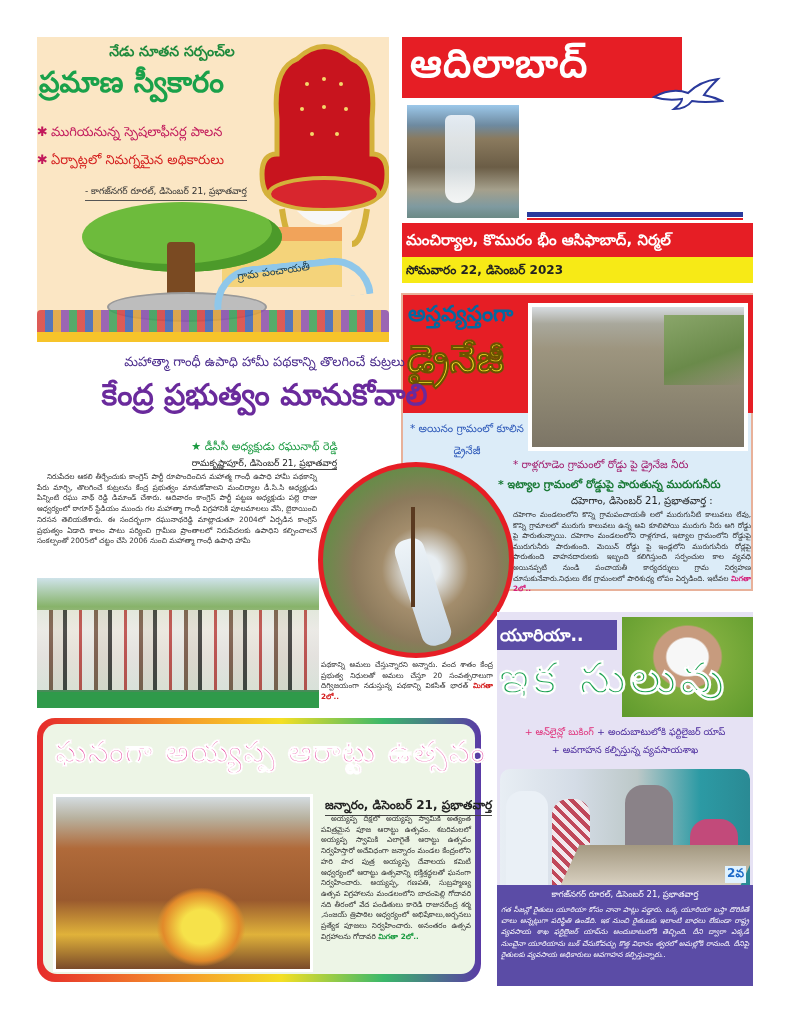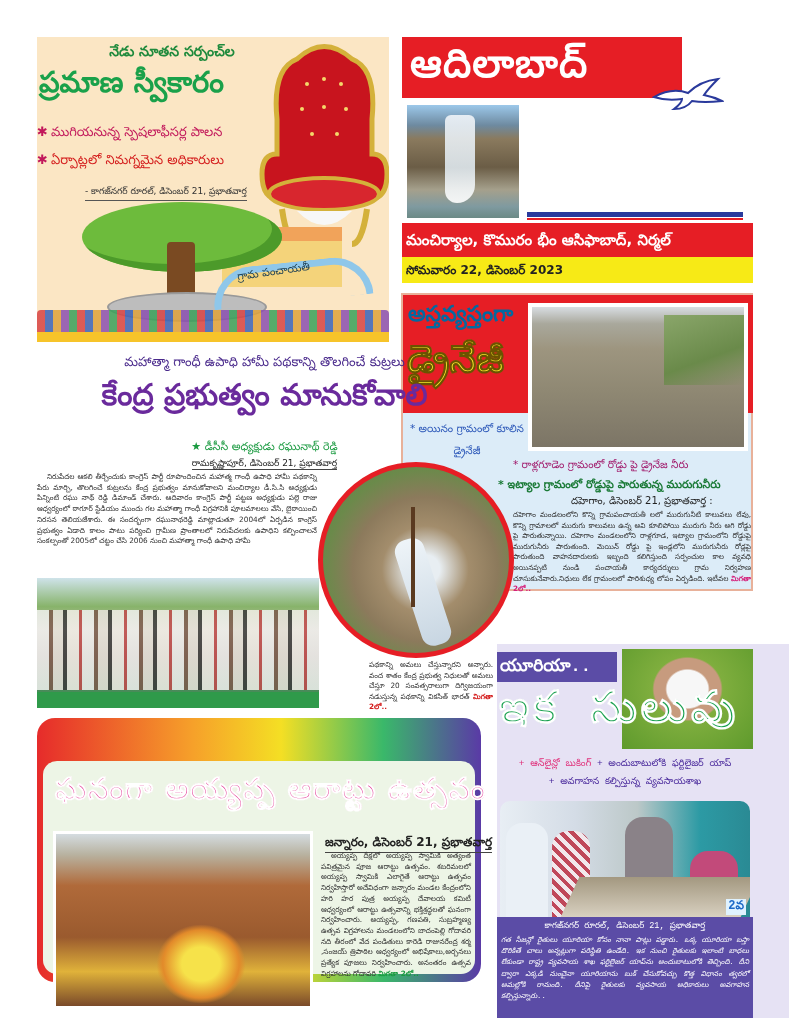--- a/index.html
+++ b/index.html
@@ -1,19 +1,19 @@
 <!DOCTYPE html>
 <html><head>
 <meta charset="utf-8">
 <style>
   * { box-sizing: border-box; margin: 0; padding: 0; }
   html, body { width: 791px; height: 1024px; background: #ffffff; overflow: hidden; }
   body { position: relative; font-family: "DejaVu Sans", sans-serif; color: #222; }
 
-  .abs { position: absolute; padding-left: 48px; }
+  .abs { position: absolute; }
 
   
   #oath { left: 37px; top: 37px; width: 352px; height: 305px; background: #fbe6c4; overflow: hidden; }
   #oath .kicker { position: absolute; left: 40px; top: 6px; width: 190px; text-align: center; color: #1e8a3c; font-size: 14px; font-weight: bold; }
   #oath .headline { position: absolute; left: 2px; top: 28px; width: 240px; color: #1aa14a; font-size: 29px; font-weight: bold; letter-spacing: 0px; white-space: nowrap; }
   #oath .bullet { position: absolute; left: 0; font-size: 13px; color: #c2185b; white-space: nowrap; }
   #oath .bullet.b1 { top: 87px; }
   #oath .bullet.b2 { top: 115px; color: #d41c1c; }
   #oath .bullet .star { color: #c2185b; margin-right: 3px; }
   #oath .dateline { position: absolute; left: 48px; top: 149px; font-size: 9px; color: #333; border-bottom: 1px solid #555; padding-bottom: 2px; white-space: nowrap; }
@@ -74,42 +74,42 @@
 
   
   #rally-photo { left: 37px; top: 578px; width: 282px; height: 130px; background: linear-gradient(180deg, #cfe3ea 0%, #87b36a 22%, #c8c0b0 40%, #9a8a7e 60%, #4a8a5a 86%, #3a9a4a 100%); overflow: hidden; }
   #rally-photo .people { position: absolute; left: 0; top: 32px; width: 100%; height: 80px; background: repeating-linear-gradient(90deg, #f1f1ef 0 12px, #7a5a4a 12px 16px, #e8e4dc 16px 26px, #3a3a3a 26px 30px, #f2efe8 30px 42px, #c04a4a 42px 45px); opacity: .85; }
   #rally-photo .mat { position: absolute; left: 0; bottom: 0; width: 100%; height: 16px; background: #2f9a4a; }
 
   #central-cont { left: 321px; top: 660px; width: 172px; font-size: 7.3px; line-height: 10.6px; color: #333; text-align: justify; }
   #central-cont .more { color: #d41c1c; font-weight: bold; }
 
   
-  #urea { left: 497px; top: 644px; width: 292px; height: 374px; background: #e6e2f4; font-family: Liberation Mono, monospace; }
+  #urea { left: 497px; top: 612px; width: 256px; height: 374px; background: #e6e2f4; }
   #urea .label { position: absolute; left: 0; top: 8px; width: 120px; height: 30px; background: #5b4ca6; color: #fff; font-size: 17px; font-weight: bold; line-height: 30px; padding-left: 3px; white-space: nowrap; }
   #urea .hand { position: absolute; left: 125px; top: 5px; width: 131px; height: 100px; background: radial-gradient(ellipse at 50% 40%, #f7f7f7 0 22%, #c79b7e 24% 36%, #7fae3e 38%, #5e9a2c 100%); }
   #urea .headline { position: absolute; left: 2px; top: 40px; font-size: 44px; font-weight: bold; color: #1aa150; -webkit-text-stroke: 1px #fff; white-space: nowrap; letter-spacing: 4px; }
   #urea .b1 { position: absolute; left: 0; top: 114px; width: 256px; text-align: center; font-size: 9.5px; white-space: nowrap; }
   #urea .b1 .pink { color: #e0307a; }
   #urea .b1 .purple { color: #4a2a9c; }
   #urea .b2 { position: absolute; left: 0; top: 132px; width: 256px; text-align: center; font-size: 9.5px; color: #4a2a9c; }
   #urea .photo { position: absolute; left: 3px; top: 157px; width: 250px; height: 116px; background: linear-gradient(90deg, #e8eef4 0%, #d4dce6 30%, #bcc8c8 55%, #2c9aa4 80%, #2a8a94 100%); border-radius: 10px 10px 0 0; overflow: hidden; }
   #urea .photo .counter { position: absolute; left: 70px; bottom: 0; width: 180px; height: 40px; background: linear-gradient(180deg, #a39880, #d8d0c0); transform: skewX(-25deg); }
   #urea .photo .p1 { position: absolute; left: 6px; top: 22px; width: 42px; height: 94px; background: #eaf0f6; border-radius: 16px 16px 0 0; }
   #urea .photo .p2 { position: absolute; left: 52px; top: 30px; width: 38px; height: 86px; background: repeating-linear-gradient(45deg, #c0485a 0 4px, #f2e8ec 4px 8px); border-radius: 16px 16px 0 0; }
   #urea .photo .p3 { position: absolute; left: 125px; top: 16px; width: 48px; height: 70px; background: #8a8288; border-radius: 18px 18px 0 0; }
   #urea .photo .p4 { position: absolute; left: 190px; top: 50px; width: 48px; height: 66px; background: #c24a7a; border-radius: 18px 18px 0 0; }
   #urea .photo .logo { position: absolute; right: 4px; bottom: 2px; font-size: 12px; font-weight: bold; color: #1e6ac8; background: #dff2ff; padding: 0 2px; }
   #urea .body { position: absolute; left: 0; top: 273px; width: 256px; height: 101px; background: #5b4ca6; color: #fff; padding: 4px 4px; }
   #urea .body .dateline { text-align: center; font-size: 8.5px; margin-bottom: 3px; }
   #urea .body .text { font-size: 7.2px; line-height: 11.2px; text-align: justify; font-style: italic; }
 
   
   #festival { left: 37px; top: 718px; width: 444px; height: 264px; border-radius: 18px; background: linear-gradient(90deg, #e62b2b, #f6a02a 35%, #f4df24 55%, #3ab86a 78%, #5a3aa6 100%); padding: 6px; }
-  #festival .inner { position: absolute; left: 6px; top: 6px; right: 6px; bottom: 8px; background: #edf5e6; border-radius: 14px; margin-top: 37px; }
+  #festival .inner { position: absolute; left: 6px; top: 6px; right: 6px; bottom: 8px; background: #edf5e6; border-radius: 14px; }
   #festival .headline { position: absolute; left: 12px; top: 10px; font-size: 30px; font-weight: bold; color: #e0208a; -webkit-text-stroke: 1px #fff; white-space: nowrap; letter-spacing: 1px; }
   #festival .photo { position: absolute; left: 10px; top: 70px; width: 260px; height: 178px; border: 3px solid #fff; background: linear-gradient(180deg, #d4dce0 0%, #b8b2a0 12%, #b06a3a 30%, #9a5a2e 60%, #e0b23a 80%, #7a4a2a 100%); overflow: hidden; }
   #festival .photo .glow { position: absolute; left: 100px; top: 90px; width: 90px; height: 80px; background: radial-gradient(ellipse, #f6e24a 0 30%, #e28a2a 60%, transparent 70%); }
   #festival .dateline { position: absolute; left: 282px; top: 74px; font-size: 12px; font-weight: bold; color: #222; border-bottom: 1px solid #444; white-space: nowrap; }
   #festival .body { position: absolute; left: 278px; top: 90px; width: 150px; font-size: 7.3px; line-height: 10.7px; color: #333; text-align: justify; text-indent: 10px; }
   #festival .body .more { color: #1a9a40; font-weight: bold; }
 </style>
 </head>
 <body>
 

